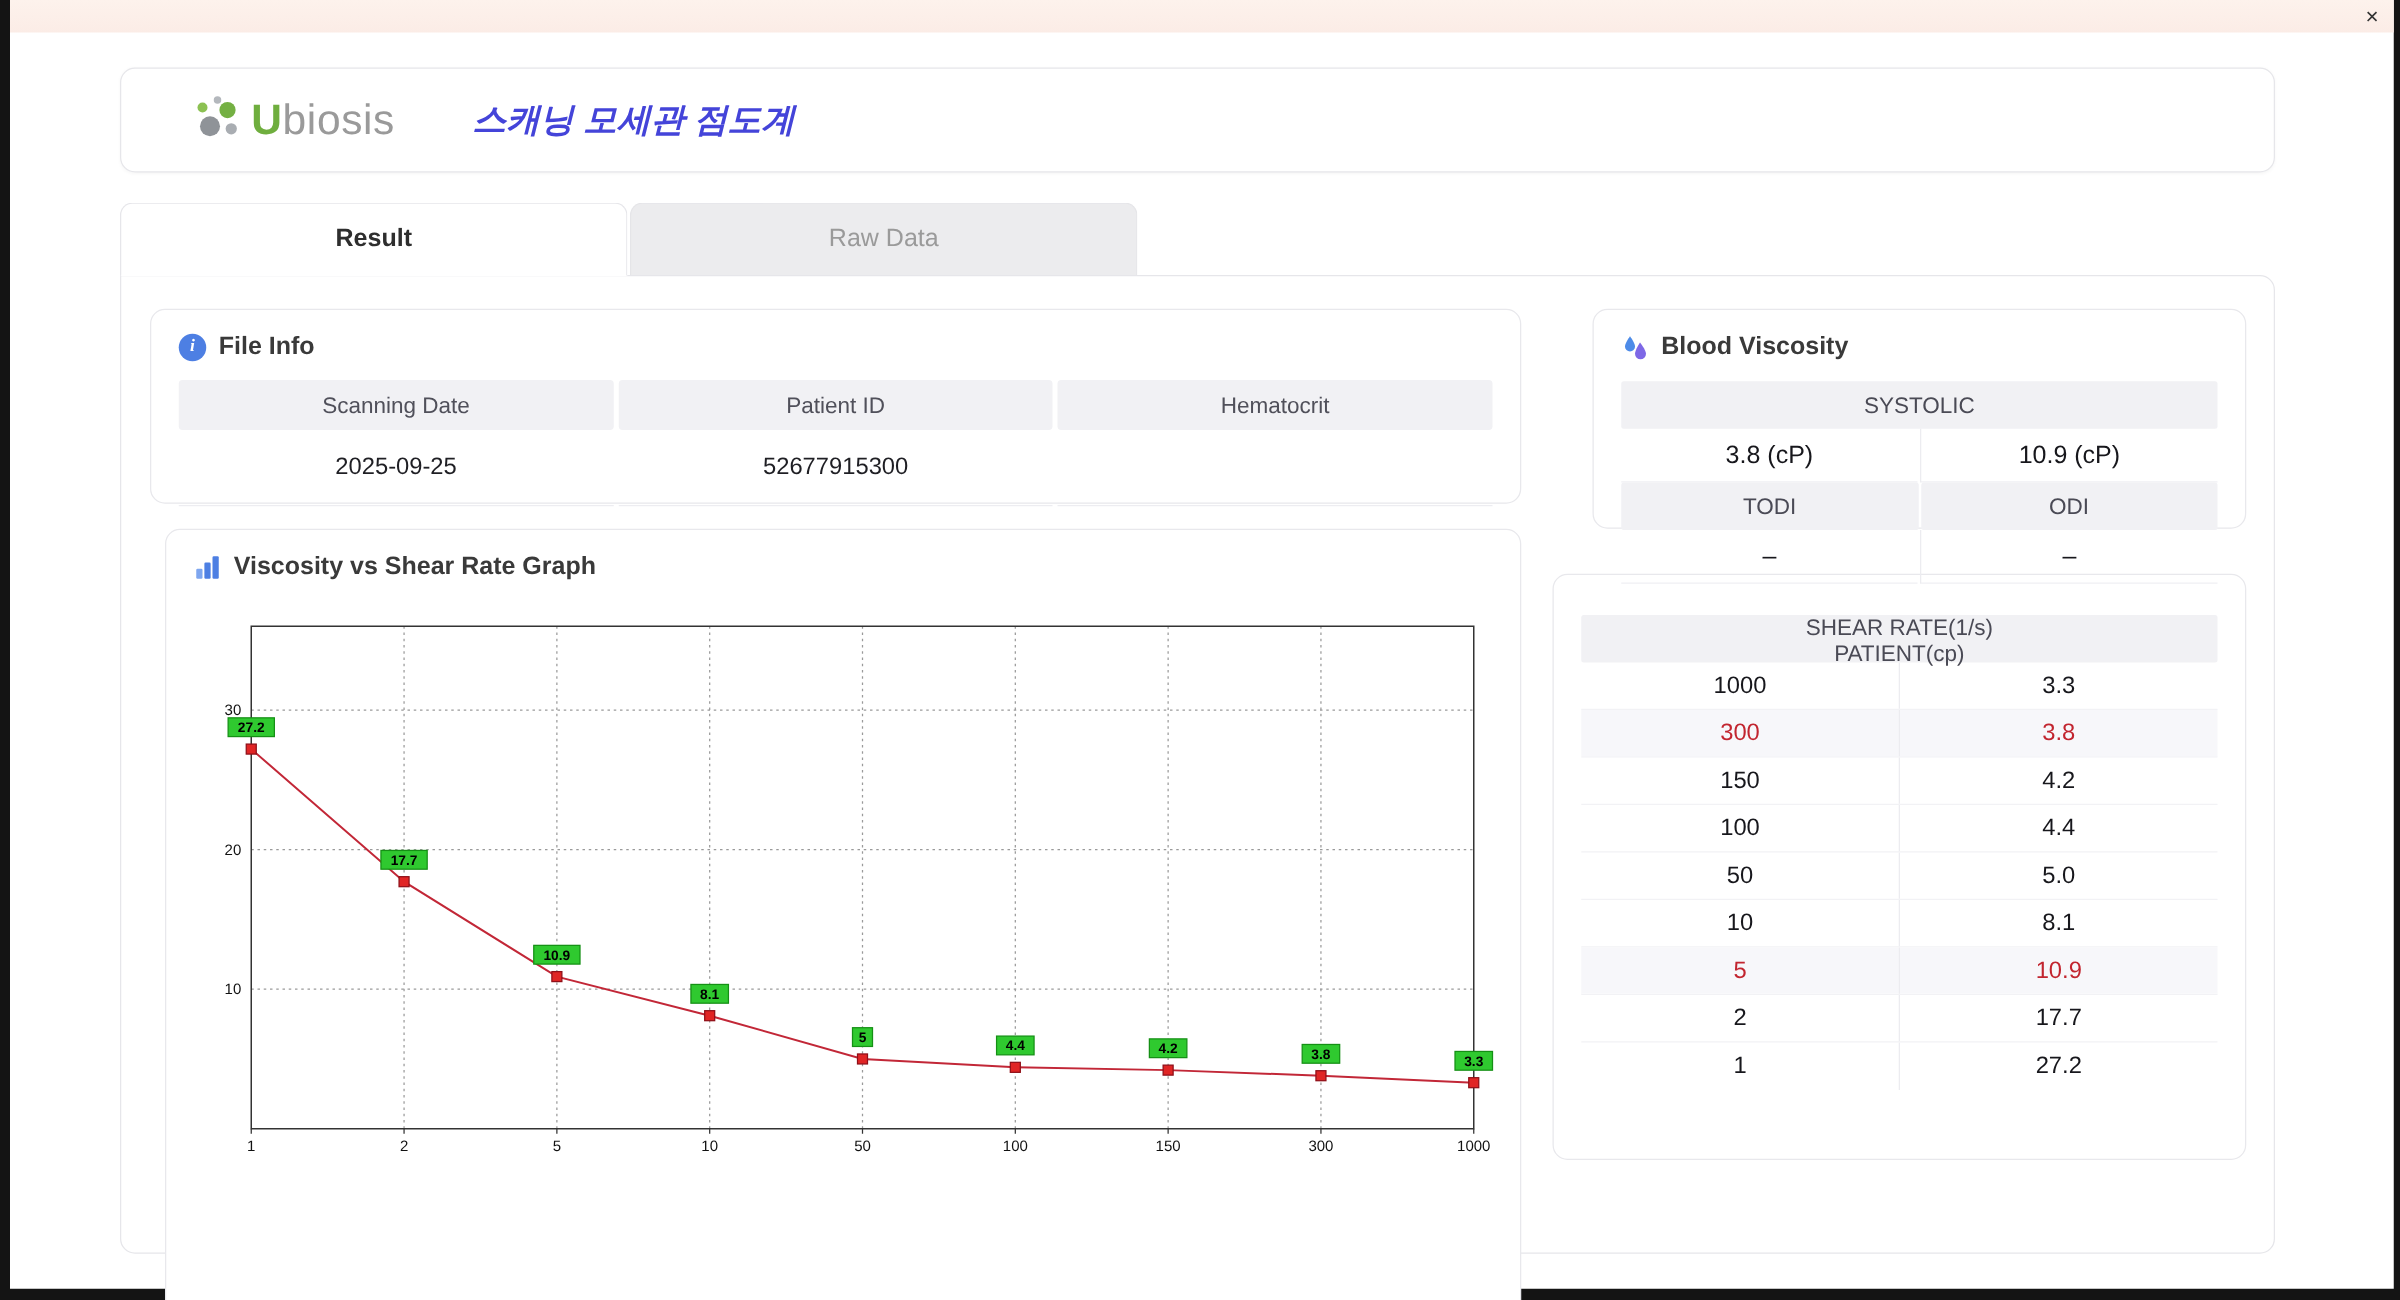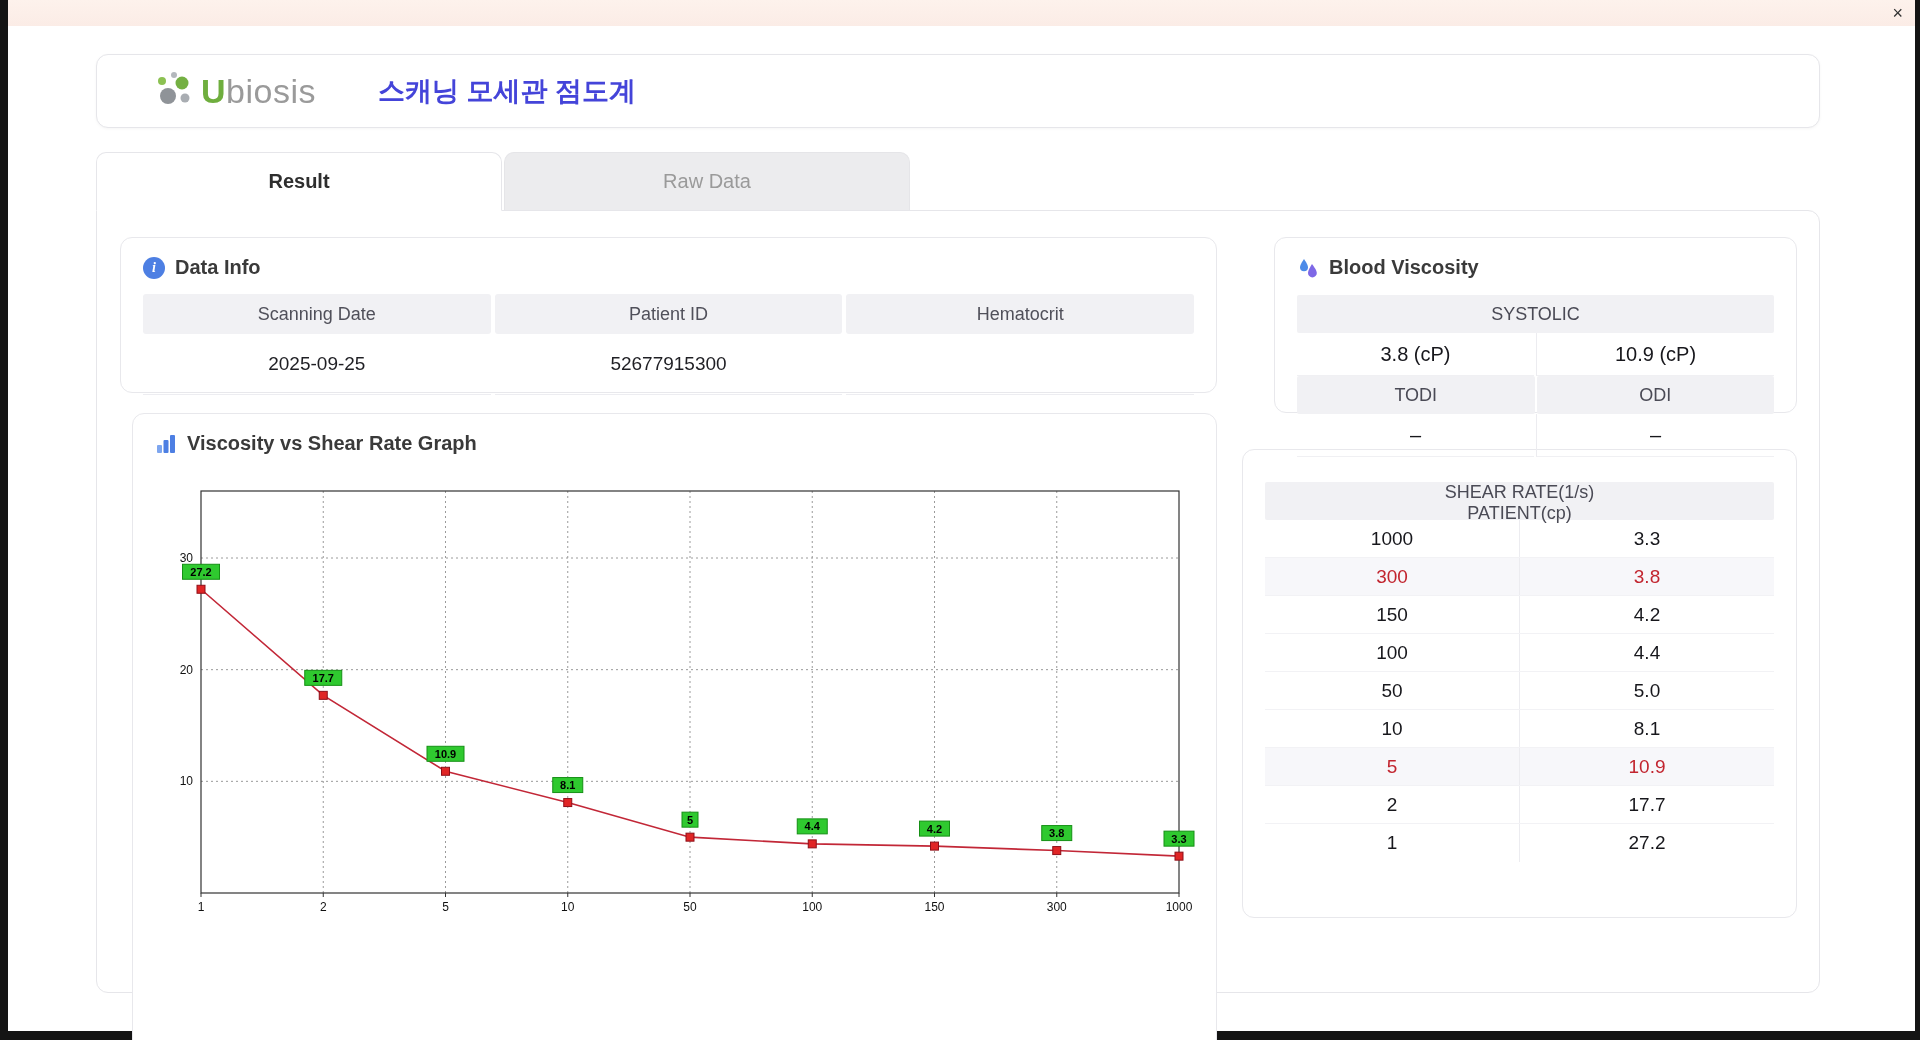--- a/index.html
+++ b/index.html
@@ -18,29 +18,29 @@
     position: relative;
   }
   .close-btn {
     position: absolute; right: 12px; top: 2px;
     font-size: 18px; color: #333; cursor: pointer; line-height: 22px;
   }
   .page { padding: 28px 95px 0 88px; }
 
   
   .header-card {
-    height: 74px; border: 1px solid #e6e6ea; border-radius: 12px;
+    height: 84px; border: 1px solid #e6e6ea; border-radius: 12px;
     display: flex; align-items: center; padding: 0 56px;
     box-shadow: 0 1px 3px rgba(0,0,0,.04); background: #fff;
   }
   .logo { display: flex; align-items: center; gap: 4px; }
   .logo-text { font-size: 34px; letter-spacing: .5px; }
   .logo-u { color: #6fae3e; font-weight: 700; }
   .logo-rest { color: #9a9a9a; font-weight: 500; }
-  .app-title { margin-left: 62px; font-size: 27px; font-weight: 700; color: #4444d9; }
+  .app-title { margin-left: 62px; font-size: 27px; font-weight: 700; color: #4444d9; font-style: italic; }
 
   
   .tabs { display: flex; margin-top: 24px; height: 58px; position: relative; z-index: 2; }
   .tab {
     width: 406px; display: flex; align-items: center; justify-content: center;
     font-size: 20px; border-top-left-radius: 10px; border-top-right-radius: 10px;
     cursor: pointer;
   }
   .tab.active {
     background: #fff; border: 1px solid #e6e6ea; border-bottom: 1px solid #fff;
@@ -142,21 +142,21 @@
       <div class="tab inactive">Raw Data</div>
     </div>
 
     <div class="panel">
 
       <div class="col-left">
 
         <div class="card file-info-card">
           <div class="card-title">
             <span class="icon-badge">i</span>
-            <span>Data Info</span>
+            <span>File Info</span>
           </div>
           <div class="fields">
             <div class="field">
               <div class="flabel">Scanning Date</div>
               <div class="fvalue">2025-09-25</div>
             </div>
             <div class="field">
               <div class="flabel">Patient ID</div>
               <div class="fvalue">52677915300</div>
             </div>

